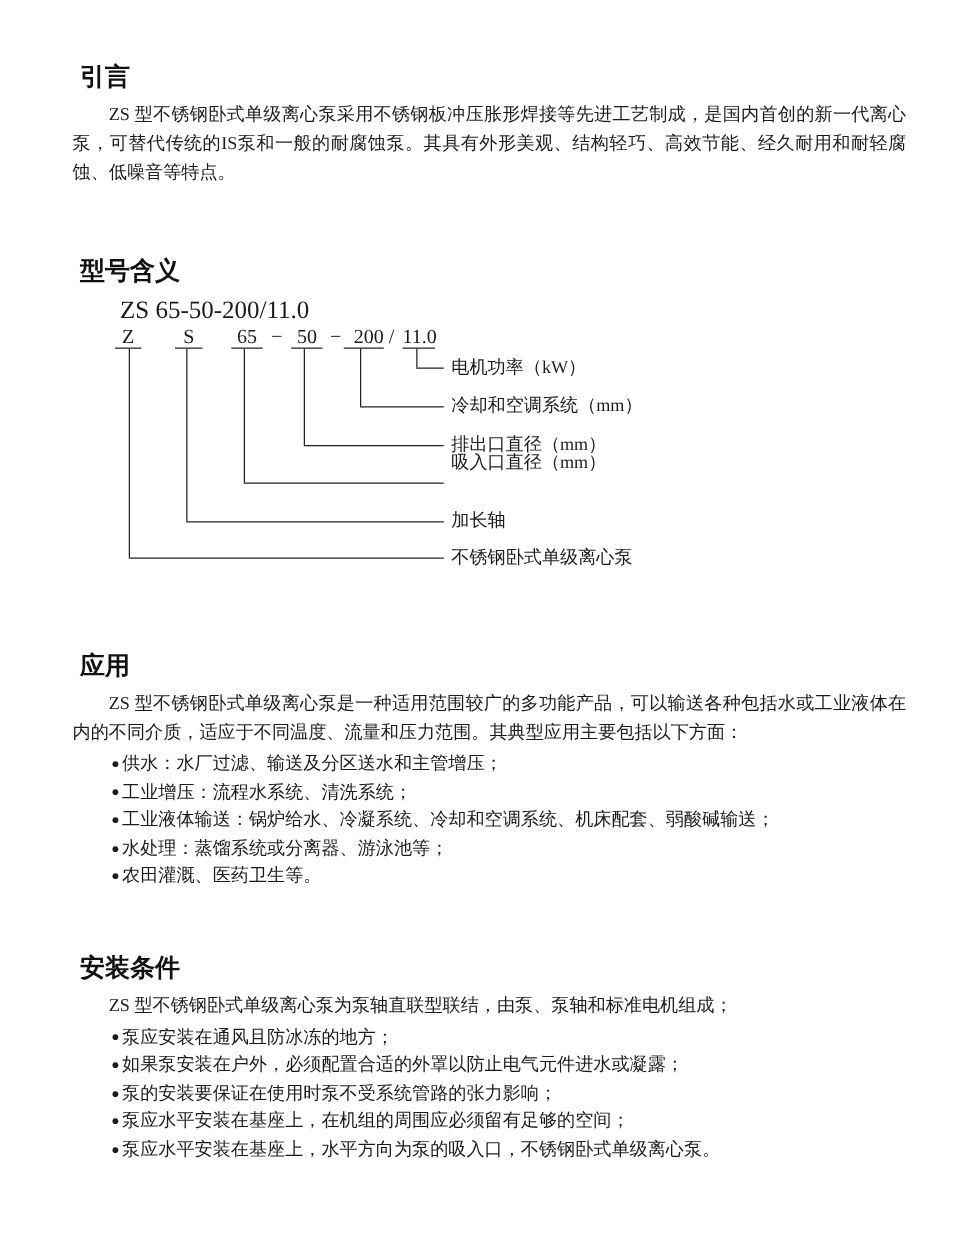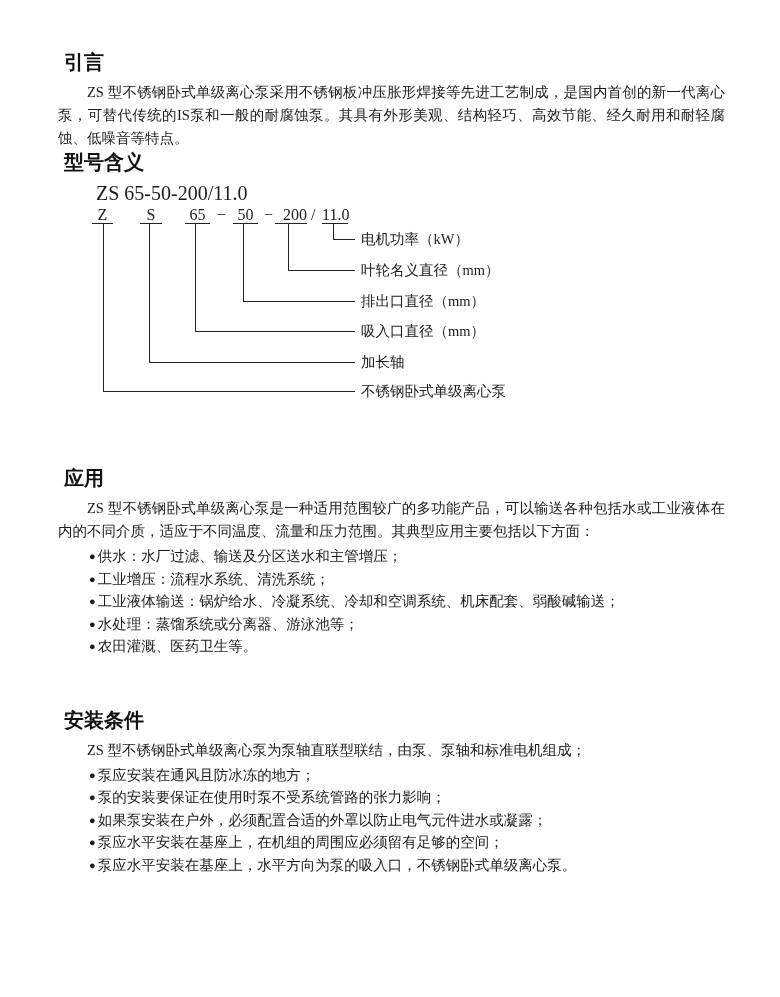--- a/index.html
+++ b/index.html
@@ -22,21 +22,21 @@
     color:#111111;
     margin:0 0 0 6px;
   }
   .para {
     font-size:14.5px;
     line-height:23px;
     margin:7px 0 0 0;
     text-indent:2em;
     text-align:justify;
   }
-  .section-model { }
+  .section-model { margin-top:55px; }
   .section-apps { margin-top:56px; }
   .section-install { margin-top:50px; }
 
   .model-code {
     font-family:"Liberation Serif", serif;
     font-size:20px;
     line-height:20px;
     margin:9px 0 0 38px;
   }
 
@@ -74,21 +74,21 @@
   .hl-suction   { left:137px; top:125px; width:160px; }
   .hl-shaft     { left:91px;  top:156px; width:206px; }
   .hl-pump      { left:45px;  top:185px; width:252px; }
   .dlabel {
     position:absolute; left:303px;
     font-size:14.5px; line-height:18px; white-space:nowrap;
   }
   .lb-power     { top:24px;  }
   .lb-impeller  { top:55px;  }
   .lb-discharge { top:86px;  }
-  .lb-suction   { top:116px; }
+  .lb-suction   { top:100px; }
   .lb-shaft     { top:147px; }
   .lb-pump      { top:176px; }
 
   
   .bullet-list { margin-top:2px; }
   .bullet-line {
     padding-left:31px;
     font-size:14.5px;
     line-height:22.5px;
     text-align:justify;
@@ -132,21 +132,21 @@
       <div class="vline vl-11"></div>
 
       <div class="hline hl-power"></div>
       <div class="hline hl-impeller"></div>
       <div class="hline hl-discharge"></div>
       <div class="hline hl-suction"></div>
       <div class="hline hl-shaft"></div>
       <div class="hline hl-pump"></div>
 
       <div class="dlabel lb-power">电机功率（kW）</div>
-      <div class="dlabel lb-impeller">叶轮名义直径（mm）</div>
+      <div class="dlabel lb-impeller">冷却和空调系统（mm）</div>
       <div class="dlabel lb-discharge">排出口直径（mm）</div>
       <div class="dlabel lb-suction">吸入口直径（mm）</div>
       <div class="dlabel lb-shaft">加长轴</div>
       <div class="dlabel lb-pump">不锈钢卧式单级离心泵</div>
     </div>
   </section>
 
   <section class="section-apps">
     <h2 class="sec-title">应用</h2>
     <p class="para">ZS 型不锈钢卧式单级离心泵是一种适用范围较广的多功能产品，可以输送各种包括水或工业液体在内的不同介质，适应于不同温度、流量和压力范围。其典型应用主要包括以下方面：</p>
@@ -170,24 +170,24 @@
   </section>
 
   <section class="section-install">
     <h2 class="sec-title">安装条件</h2>
     <p class="para">ZS 型不锈钢卧式单级离心泵为泵轴直联型联结，由泵、泵轴和标准电机组成；</p>
     <div class="bullet-list">
       <div class="bullet-line">
         <span class="bullet">●</span><span>泵应安装在通风且防冰冻的地方；</span>
       </div>
       <div class="bullet-line">
-        <span class="bullet">●</span><span>泵的安装要保证在使用时泵不受系统管路的张力影响；</span>
+        <span class="bullet">●</span><span>如果泵安装在户外，必须配置合适的外罩以防止电气元件进水或凝露；</span>
       </div>
       <div class="bullet-line">
-        <span class="bullet">●</span><span>如果泵安装在户外，必须配置合适的外罩以防止电气元件进水或凝露；</span>
+        <span class="bullet">●</span><span>泵的安装要保证在使用时泵不受系统管路的张力影响；</span>
       </div>
       <div class="bullet-line">
         <span class="bullet">●</span><span>泵应水平安装在基座上，在机组的周围应必须留有足够的空间；</span>
       </div>
       <div class="bullet-line">
         <span class="bullet">●</span><span>泵应水平安装在基座上，水平方向为泵的吸入口，不锈钢卧式单级离心泵。</span>
       </div>
     </div>
   </section>
 

